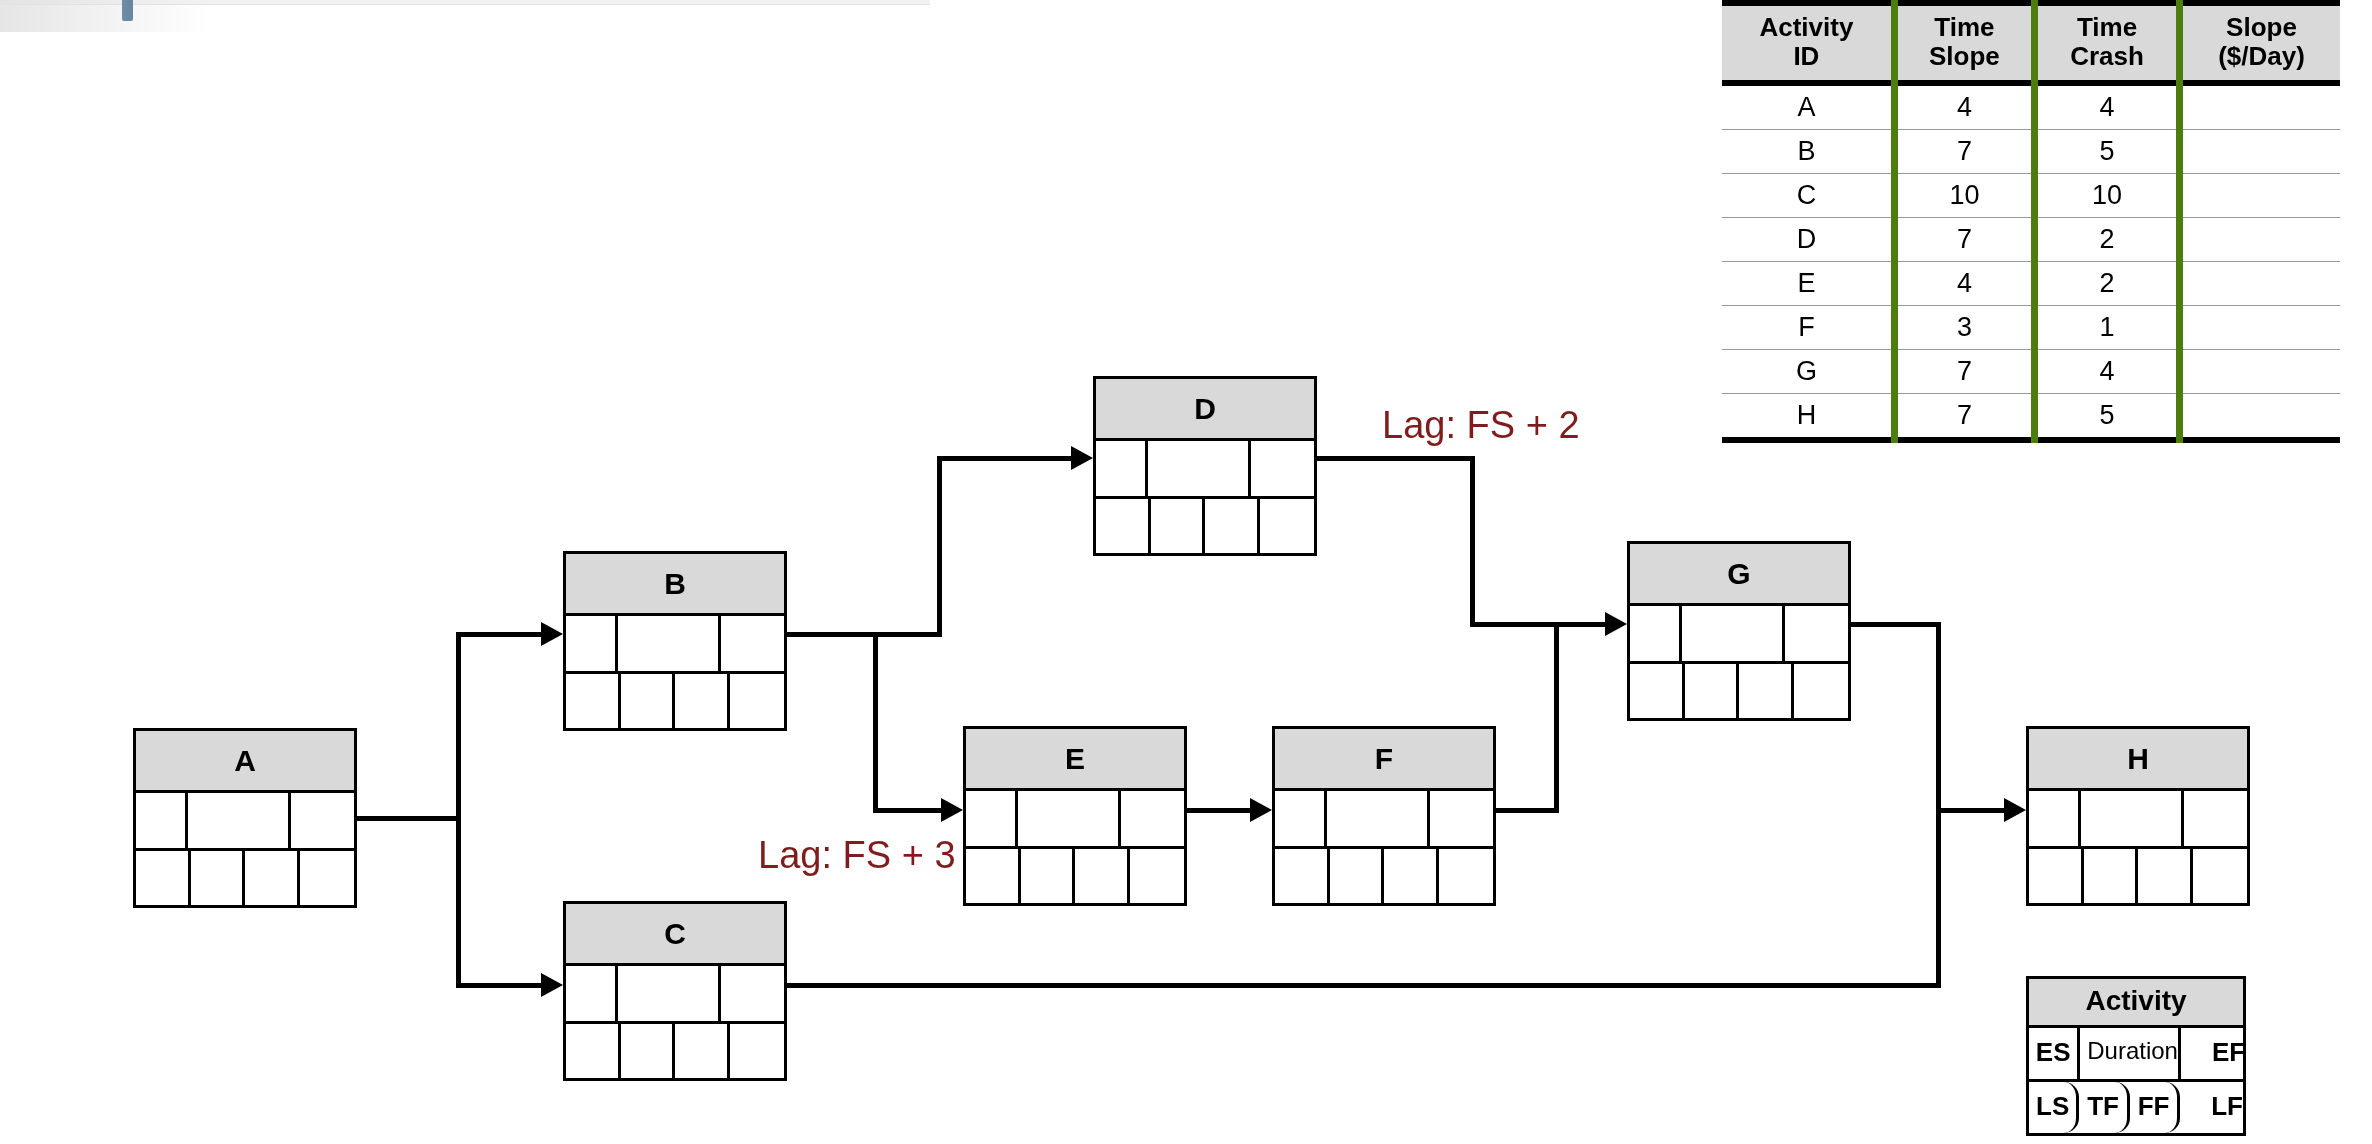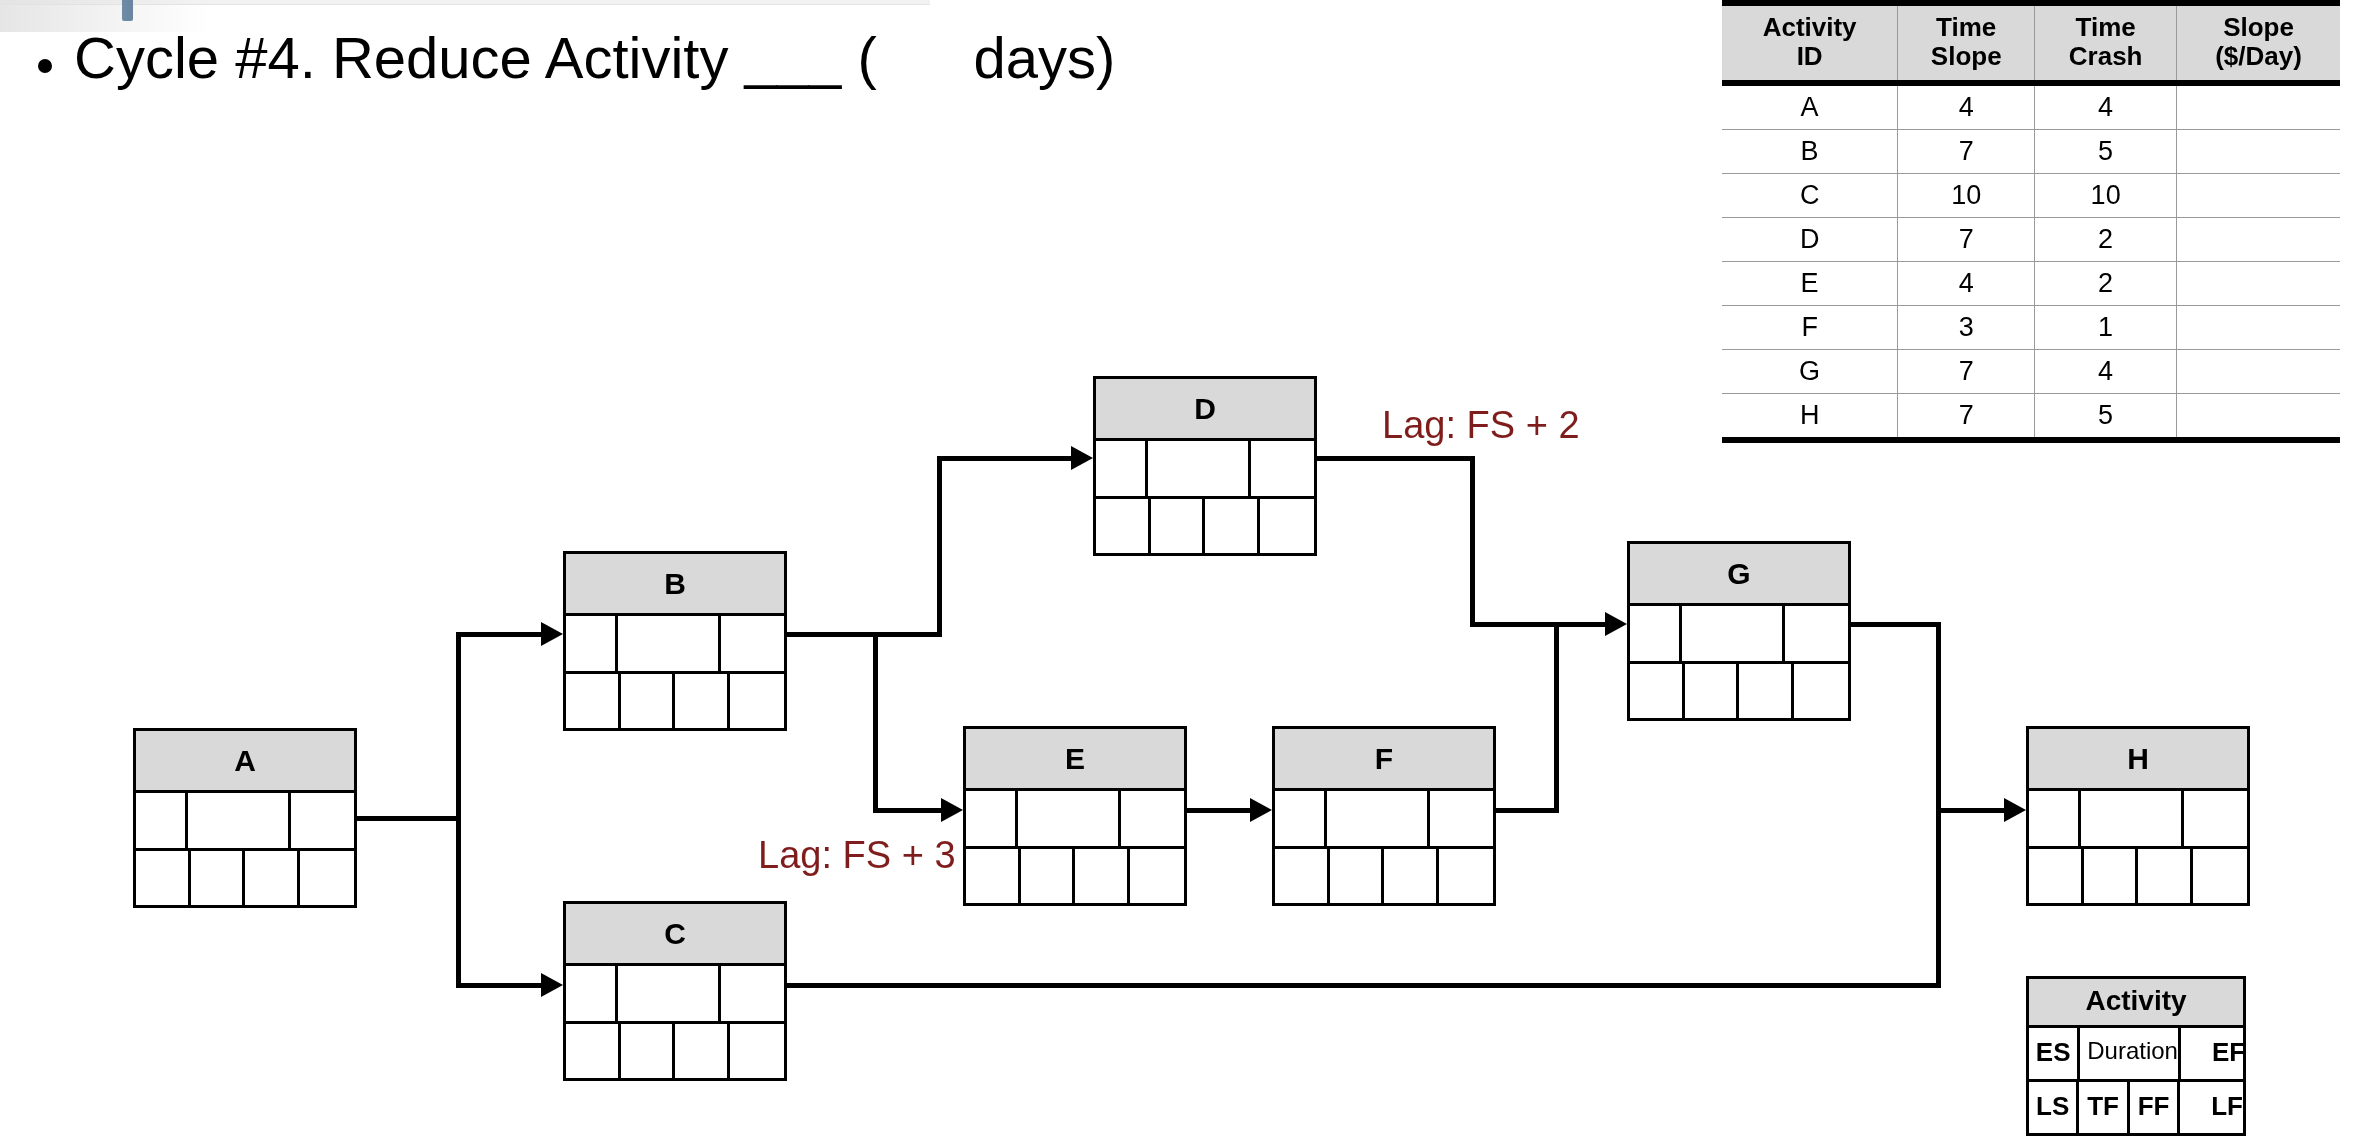--- a/index.html
+++ b/index.html
@@ -70,21 +70,21 @@
     position:absolute; font-size:38px; color:#7f1d1d;
     font-family:"Liberation Sans", sans-serif; white-space:nowrap;
   }
 
   
   .crash-table {
     position:absolute; left:1722px; top:0px; width:618px;
     border-collapse:collapse; background:#fff;
   }
   .crash-table th, .crash-table td {
-    border-left:1px solid #4d7c0f; border-right:1px solid #9a9a9a;
+    border-left:7px solid #4d7c0f; border-right:1px solid #9a9a9a;
     text-align:center; color:#000;
   }
   .crash-table thead tr { background:#d9d9d9; }
   .crash-table thead th {
     font-size:26px; font-weight:bold; line-height:1.12; padding:7px 4px 9px;
     border-top:6px solid #000; border-bottom:6px solid #000;
   }
   .crash-table tbody td {
     font-size:27px; padding:6px 4px; border-bottom:1px solid #9a9a9a;
   }
@@ -101,35 +101,31 @@
   .legend-row { display:flex; }
   .legend-row.lr-top { border-bottom:3px solid #000; }
   .legend-cell {
     border-right:3px solid #000; text-align:center; color:#000;
     font-size:26px; font-weight:bold; padding:9px 0 11px;
   }
   .legend-cell:last-child { border-right:none;padding-left:31px; }
   .lg-es  { flex:0 0 24%; }
   .lg-dur { flex:0 0 47%; font-weight:normal; font-size:24px;text-align:right; }
   .lg-ef  { flex:1 1 auto; }
-  .lg-q   { flex:1 1 25%; }
+  .lg-q   { flex:1 1 25%;border-radius:15px; }
 </style>
 </head>
 <body>
 
 <div id="root">
 
   <div class="artifact-strip"></div>
   <div class="artifact-tab"></div>
   <div class="artifact-blur"></div>
 
-  <div class="title-row">
-    <div class="bullet-dot"></div>
-    <div class="title-text">Cycle #4. Reduce Activity ___ (      days)</div>
-  </div>
 
   <div class="ln ln-h" style="left:357px; top:816px; width:104px;"></div>
   <div class="ln ln-v" style="left:456px; top:632px; height:356px;"></div>
 
   <div class="ln ln-h" style="left:456px; top:632px; width:85px;"></div>
   <div class="arrow-r" style="left:541px; top:622px;"></div>
 
   <div class="ln ln-h" style="left:456px; top:983px; width:85px;"></div>
   <div class="arrow-r" style="left:541px; top:973px;"></div>
 

